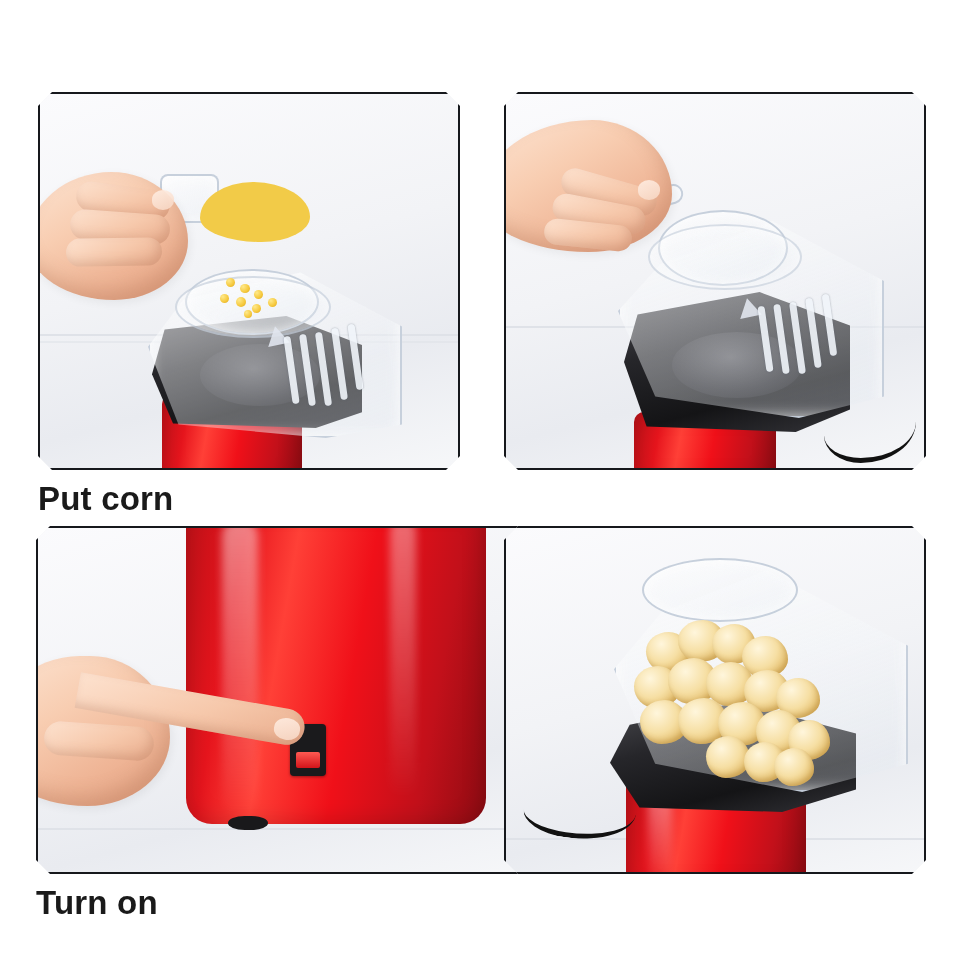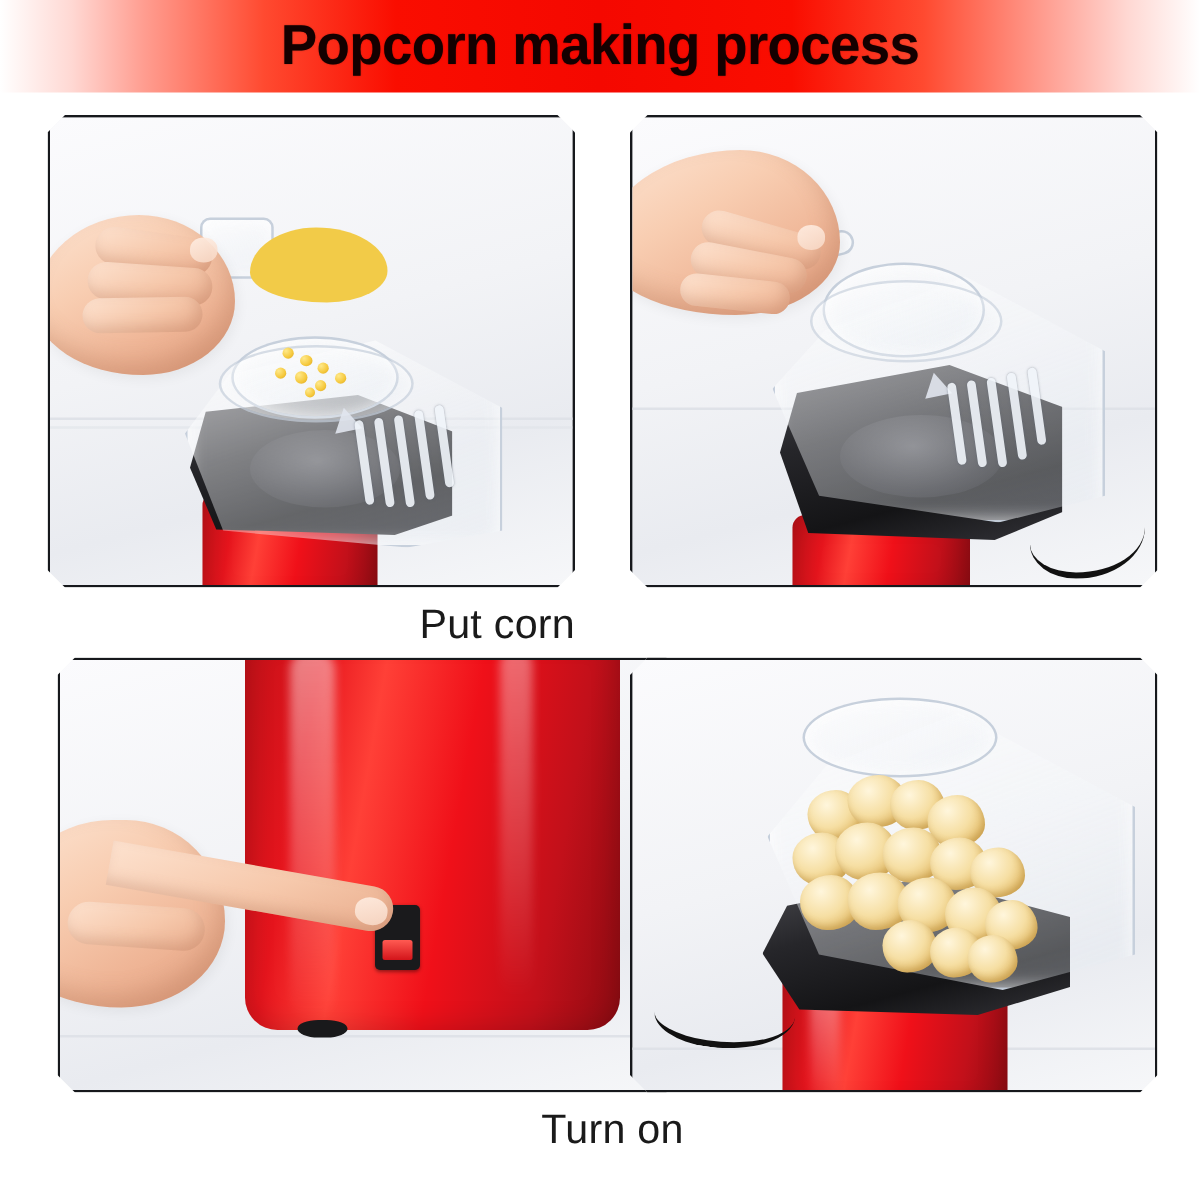--- a/index.html
+++ b/index.html
@@ -35,21 +35,21 @@
     white-space:nowrap;
   }
 
   
   .grid{
     position:absolute;left:0;top:74px;width:960px;height:886px;
   }
   .cell{position:absolute;}
   .cell.c1{left:38px;top:18px;width:422px;height:450px;}
   .cell.c2{left:504px;top:18px;width:422px;height:450px;}
-  .cell.c3{left:46px;top:452px;width:501px;height:420px;}
+  .cell.c3{left:36px;top:452px;width:501px;height:420px;}
   .cell.c4{left:504px;top:452px;width:422px;height:420px;}
 
   .frame{
     position:relative;
     width:100%;
     height:378px;
     background:#f3f4f6;
     border:2px solid #16181c;
     box-sizing:border-box;
     overflow:hidden;
@@ -61,24 +61,24 @@
        0 calc(100% - 14px), 0 14px);
   }
   .cell.c3 .frame,.cell.c4 .frame{height:348px;}
 
   .photo{position:absolute;inset:0;overflow:hidden;}
 
   .caption{
     position:absolute;
     left:0;right:0;
     top:382px;
-    text-align:right;
+    text-align:left;
     font-size:33px;
     color:#1a1a1a;
-    font-weight:400;
+    font-weight:700;
     letter-spacing:0.2px;
     line-height:50px;
     white-space:nowrap;
   }
   .cell.c3 .caption,.cell.c4 .caption{top:352px;}
 
   
   .bg-soft{position:absolute;inset:0;
     background:linear-gradient(165deg,#fbfbfd 0%,#f2f3f6 45%,#e9ebf0 72%,#f6f7f9 100%);}
   .table-line{position:absolute;left:-6%;width:115%;height:2px;background:#dfe2e8;}
@@ -120,23 +120,20 @@
   .switch-frame{position:absolute;background:#1a1a1c;border-radius:4px;
     box-shadow:0 1px 3px rgba(0,0,0,.4);}
   .switch-rocker{position:absolute;background:linear-gradient(180deg,#ff5a52,#d3141a);border-radius:2px;}
   .foot{position:absolute;background:#19191b;border-radius:50%/60%;}
 </style>
 </head>
 <body>
 
 <div class="page">
 
-  <div class="banner">
-    <div class="banner-title">Popcorn making process</div>
-  </div>
 
   <div class="grid">
 
     <div class="cell c1">
       <div class="frame">
         <div class="photo">
           <div class="bg-soft"></div>
           <div class="table-line" style="top:240px;"></div>
           <div class="table-line" style="top:247px;opacity:.55;"></div>
 

